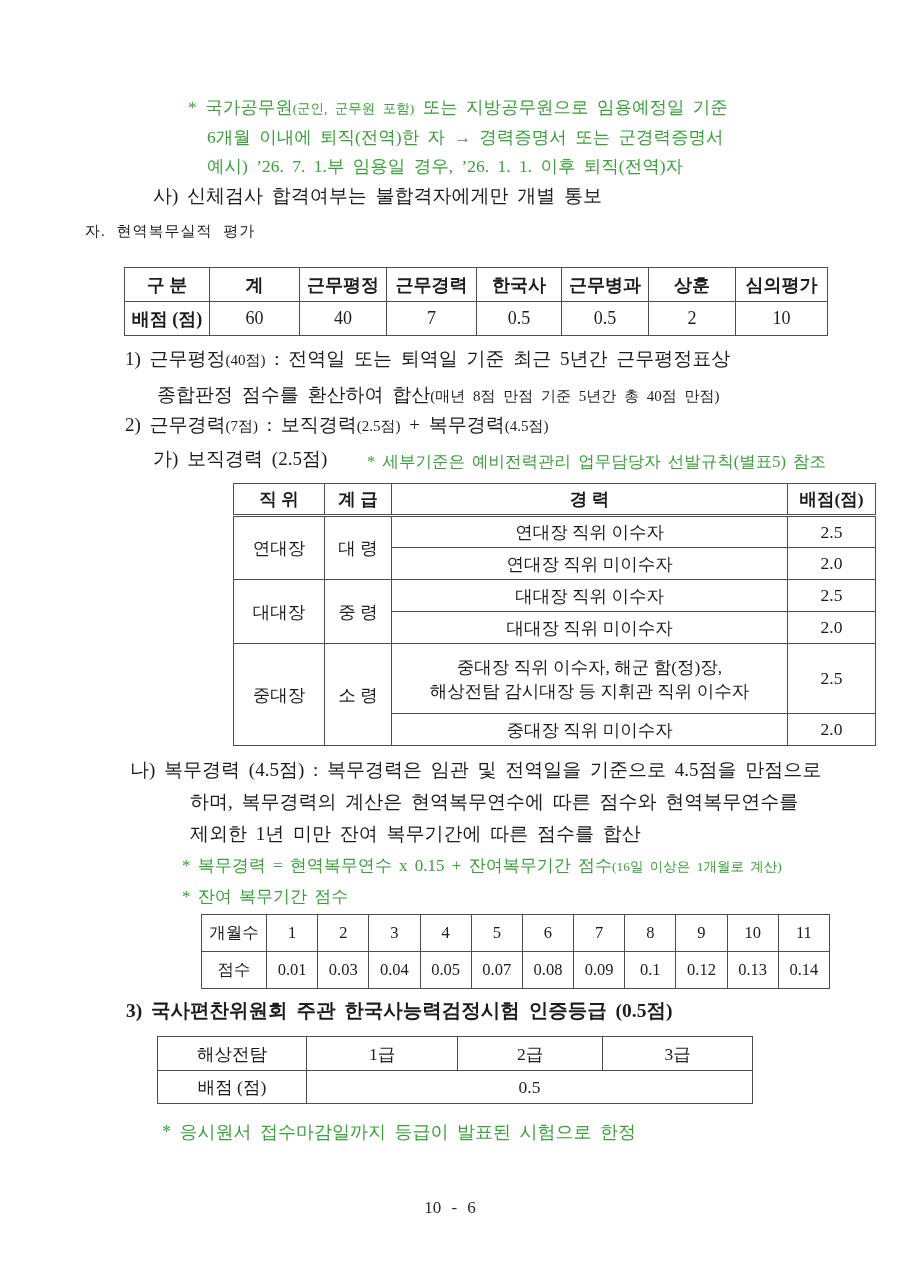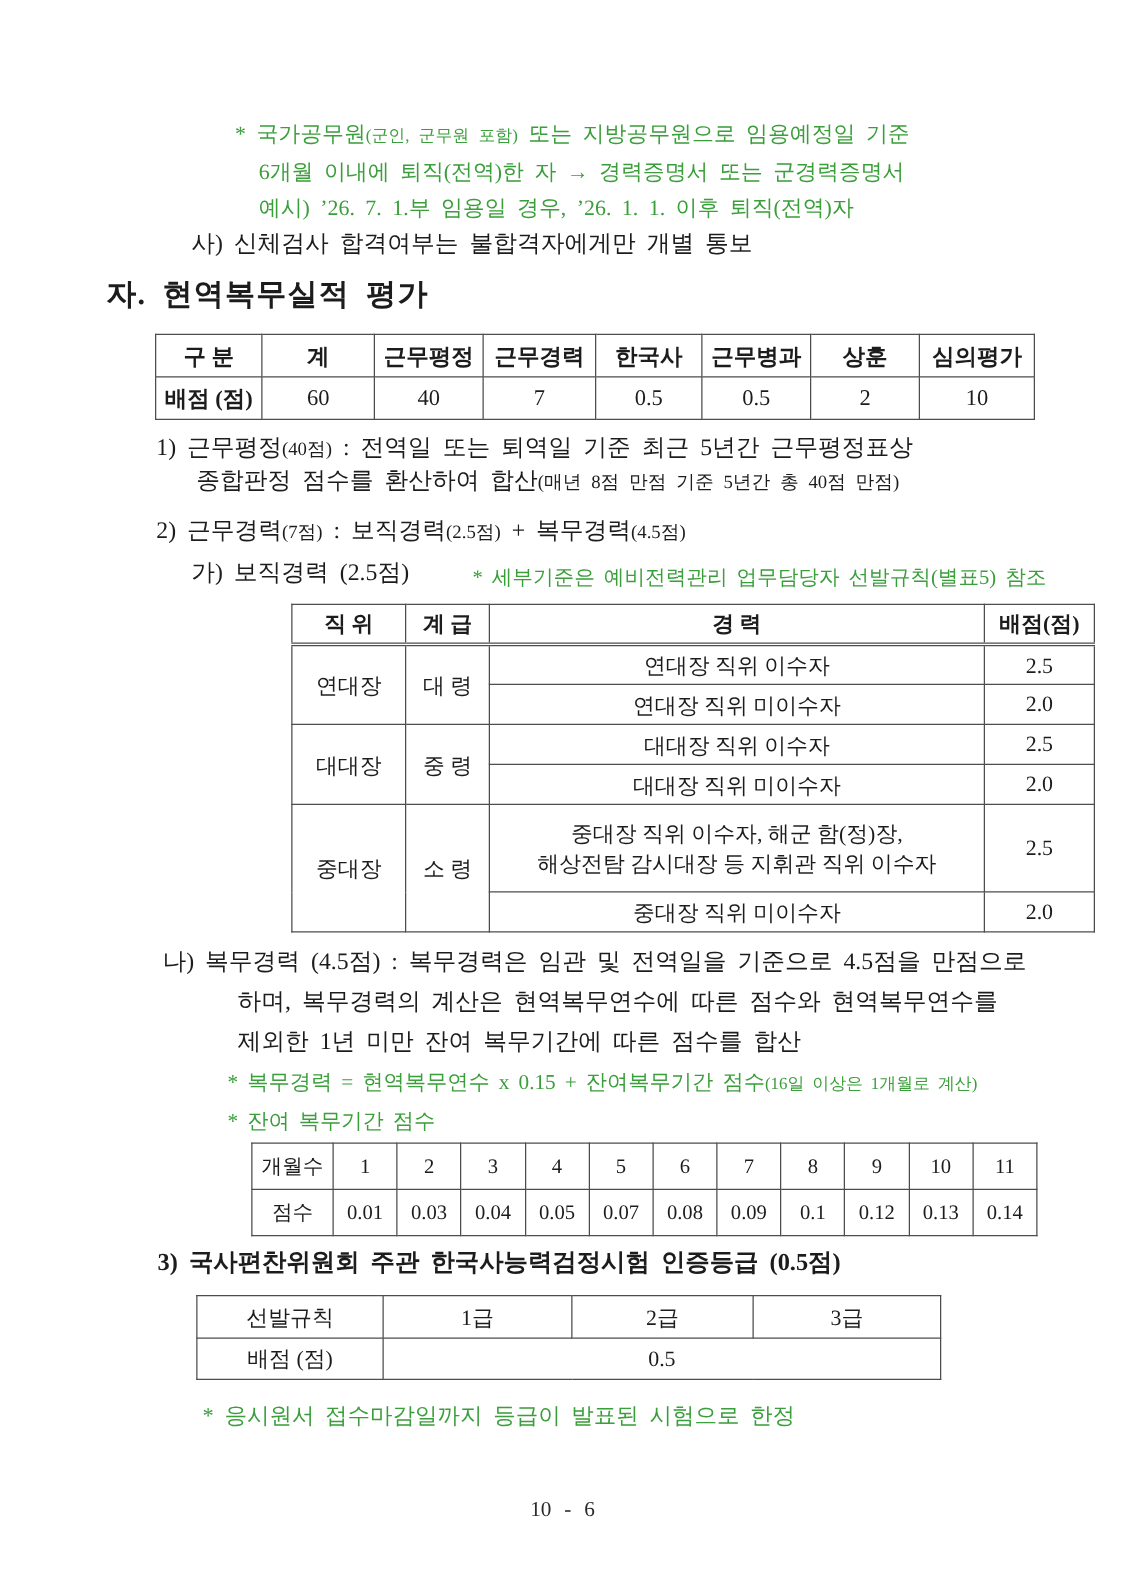--- a/index.html
+++ b/index.html
@@ -5,21 +5,21 @@
   html,body { margin:0; padding:0; background:#ffffff; }
   .page {
     position:relative; width:900px; height:1272px; background:#ffffff;
     font-family:"Liberation Serif", serif; color:#1c1c1c; overflow:hidden;
   }
   .line { position:absolute; white-space:nowrap; font-size:19px; line-height:1.2; word-spacing:4px; }
   .green { color:var(--green,#3a9e3a); }
   .gnote { font-size:17.5px; }
   .sm  { font-size:15px; }
   .gsm { font-size:13.5px; }
-  .heading { font-size:24px; font-weight:bold; letter-spacing:1px; word-spacing:6px; }
+  .heading { font-size:15px; font-weight:normal; letter-spacing:1px; word-spacing:6px; }
 
   table.tbl {
     position:absolute; border-collapse:collapse; table-layout:fixed;
     text-align:center; font-family:"Liberation Serif", serif; color:#1c1c1c;
   }
   .tbl th, .tbl td { border:1px solid #4d4d4d; padding:0 2px; overflow:hidden; }
   .tbl { border:1.5px solid #3d3d3d; }
 
   .t1 { font-size:18px; }
   .t1 th { font-weight:bold; }
@@ -84,30 +84,30 @@
       <td>0.5</td>
       <td>2</td>
       <td>10</td>
     </tr>
   </tbody>
     </table>
 
   <div class="line" style="left:125px; top:348px;">
     <span>1) 근무평정</span><span class="sm">(40점)</span><span> : 전역일 또는 퇴역일 기준 최근 5년간 근무평정표상</span>
   </div>
-  <div class="line" style="left:157px; top:374px;">
+  <div class="line" style="left:157px; top:384px;">
     <span>종합판정 점수를 환산하여 합산</span><span class="sm">(매년 8점 만점 기준 5년간 총 40점 만점)</span>
   </div>
 
   <div class="line" style="left:125px; top:414px;">
     <span>2) 근무경력</span><span class="sm">(7점)</span><span> : 보직경력</span><span class="sm">(2.5점)</span><span> + 복무경력</span><span class="sm">(4.5점)</span>
   </div>
 
   <div class="line" style="left:153px; top:448px;">가) 보직경력 (2.5점)</div>
-  <div class="line green" style="left:378px; top:452px; font-size:16.5px; word-spacing:3px;">* 세부기준은 예비전력관리 업무담당자 선발규칙(별표5) 참조</div>
+  <div class="line green" style="left:367px; top:452px; font-size:16.5px; word-spacing:3px;">* 세부기준은 예비전력관리 업무담당자 선발규칙(별표5) 참조</div>
 
   <table class="tbl t2" style="left:185px; top:483px; width:642px;margin-left:48px;">
     <colgroup>
       <col style="width:91px">
         <col style="width:67px">
         <col style="width:396px">
         <col style="width:88px">
     </colgroup>
     <tbody>
         <tr class="hdr" style="height:32px">
@@ -211,21 +211,21 @@
 
   <table class="tbl t4" style="left:157px; top:1036px; width:595px;">
     <colgroup>
       <col style="width:149px">
         <col style="width:151px">
         <col style="width:145px">
         <col style="width:150px">
     </colgroup>
     <tbody>
         <tr style="height:34px">
-      <td>선발규칙</td>
+      <td>해상전탐</td>
       <td>1급</td>
       <td>2급</td>
       <td>3급</td>
     </tr>
     <tr style="height:33px">
       <td>배점 (점)</td>
       <td colspan="3">0.5</td>
     </tr>
   </tbody>
     </table>

